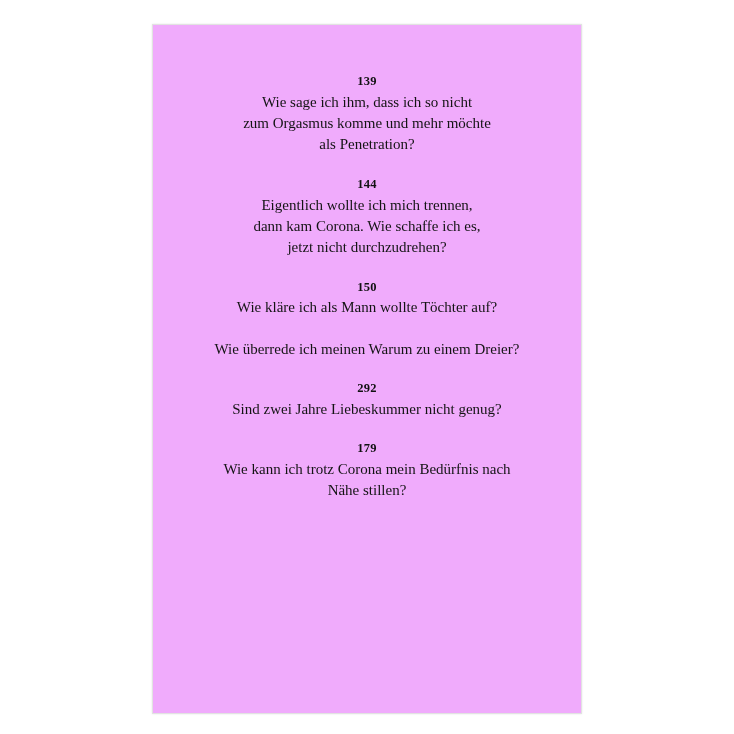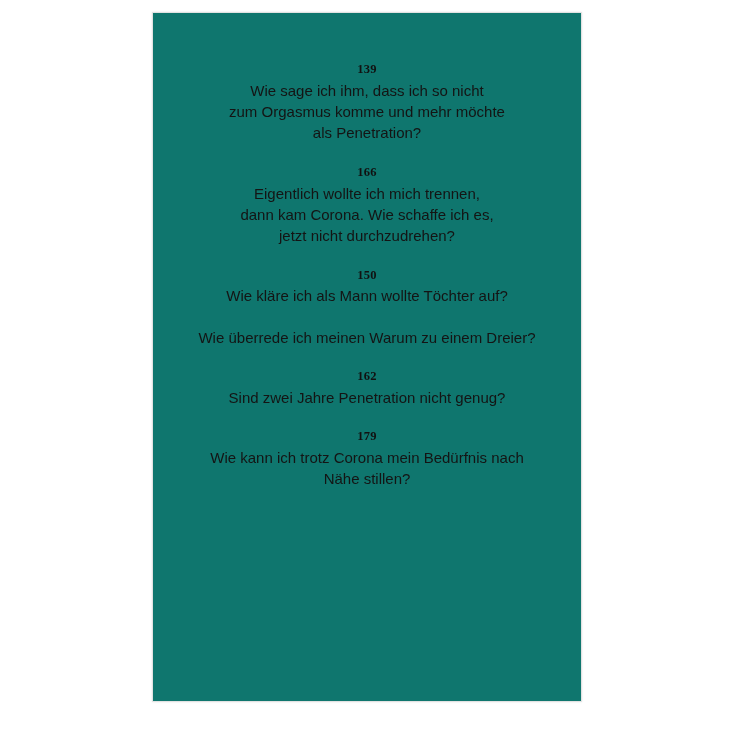--- a/index.html
+++ b/index.html
@@ -17,24 +17,24 @@
     position: relative;
     width: 734px;
     height: 734px;
     display: flex;
     align-items: flex-start;
     justify-content: center;
   }
   .book-page {
     position: absolute;
     left: 152px;
-    top: 12px;
+    top: 24px;
     width: 430px;
     height: 690px;
-    background: #0f766e;
+    background: #f0abfc;
     border: 1px solid #e2e2e2;
     box-shadow: 0 0 2px rgba(0,0,0,0.10);
     box-sizing: border-box;
     overflow: hidden;
   }
   .toc {
     padding: 48px 28px 0 28px;
     text-align: center;
   }
   .entry {
@@ -43,21 +43,21 @@
   .entry-number {
     font-family: "Liberation Serif", serif;
     font-weight: bold;
     font-size: 12.5px;
     color: #111111;
     line-height: 1.35;
     letter-spacing: 0.2px;
     margin-bottom: 2px;
   }
   .entry-title {
-    font-family: Liberation Sans, sans-serif;
+    font-family: Liberation Serif, serif;
     font-size: 15px;
     color: #141414;
     line-height: 1.42;
     white-space: pre-line;
   }
 </style>
 </head>
 <body>
 
 <div class="page-wrap">
@@ -65,39 +65,39 @@
     <div class="toc">
 
       <div class="entry">
         <div class="entry-number">139</div>
         <div class="entry-title">Wie sage ich ihm, dass ich so nicht
 zum Orgasmus komme und mehr möchte
 als Penetration?</div>
       </div>
 
       <div class="entry">
-        <div class="entry-number">166</div>
+        <div class="entry-number">144</div>
         <div class="entry-title">Eigentlich wollte ich mich trennen,
 dann kam Corona. Wie schaffe ich es,
 jetzt nicht durchzudrehen?</div>
       </div>
 
       <div class="entry">
         <div class="entry-number">150</div>
         <div class="entry-title">Wie kläre ich als Mann wollte Töchter auf?</div>
       </div>
 
 
       <div class="entry">
         <div class="entry-title">Wie überrede ich meinen Warum zu einem Dreier?</div>
       </div>
 
       <div class="entry">
-        <div class="entry-number">162</div>
-        <div class="entry-title">Sind zwei Jahre Penetration nicht genug?</div>
+        <div class="entry-number">292</div>
+        <div class="entry-title">Sind zwei Jahre Liebeskummer nicht genug?</div>
       </div>
 
 
 
       <div class="entry">
         <div class="entry-number">179</div>
         <div class="entry-title">Wie kann ich trotz Corona mein Bedürfnis nach
 Nähe stillen?</div>
       </div>
 

